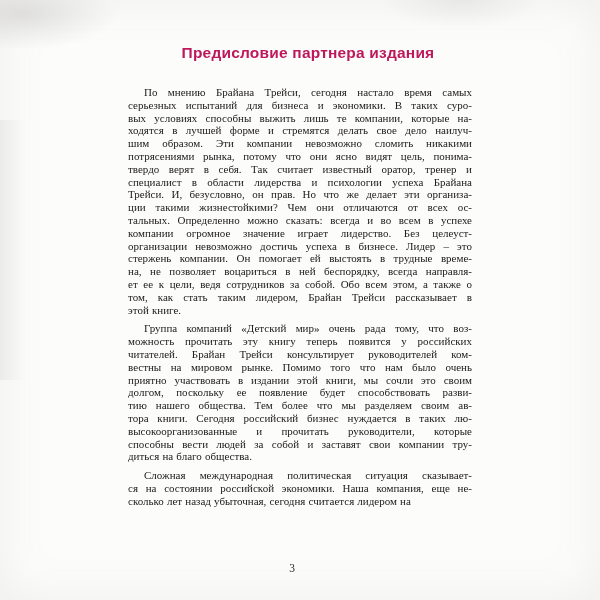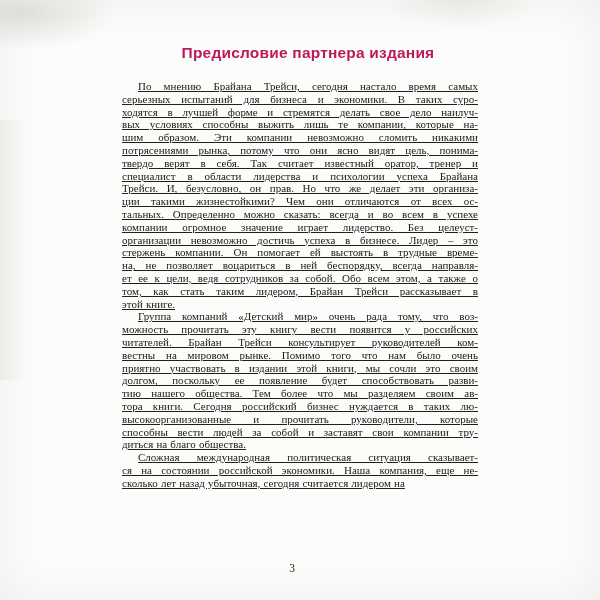--- a/index.html
+++ b/index.html
@@ -48,22 +48,21 @@
   .body-block {
     position: absolute;
     top: 80px;
     left: 122px;
     width: 356px;
     font-size: 11px;
     line-height: 12.8px;
     color: #22201d;
   }
   .para {
-    margin: 0;
-    text-decoration: underline;
+    margin: 6px;
   }
   .line {
     height: 12.8px;
     overflow: hidden;
     text-align: justify;
     text-align-last: justify;
     word-spacing: 0.4px;
   }
   .line.first {
     padding-left: 16px;
@@ -88,40 +87,40 @@
   <div class="artifact artifact-top-left"></div>
   <div class="artifact artifact-top-right"></div>
   <div class="artifact artifact-left-edge"></div>
 
   <h1 class="title">Предисловие партнера издания</h1>
 
   <div class="body-block" id="body-block">
       <div class="para">
         <div class="line first">По мнению Брайана Трейси, сегодня настало время самых</div>
         <div class="line">серьезных испытаний для бизнеса и экономики. В таких суро-</div>
+        <div class="line">вых условиях способны выжить лишь те компании, которые на-</div>
         <div class="line">ходятся в лучшей форме и стремятся делать свое дело наилуч-</div>
-        <div class="line">вых условиях способны выжить лишь те компании, которые на-</div>
         <div class="line">шим образом. Эти компании невозможно сломить никакими</div>
         <div class="line">потрясениями рынка, потому что они ясно видят цель, понима-</div>
         <div class="line">твердо верят в себя. Так считает известный оратор, тренер и</div>
         <div class="line">специалист в области лидерства и психологии успеха Брайана</div>
         <div class="line">Трейси. И, безусловно, он прав. Но что же делает эти организа-</div>
         <div class="line">ции такими жизнестойкими? Чем они отличаются от всех ос-</div>
         <div class="line">тальных. Определенно можно сказать: всегда и во всем в успехе</div>
         <div class="line">компании огромное значение играет лидерство. Без целеуст-</div>
         <div class="line">организации невозможно достичь успеха в бизнесе. Лидер – это</div>
         <div class="line">стержень компании. Он помогает ей выстоять в трудные време-</div>
         <div class="line">на, не позволяет воцариться в ней беспорядку, всегда направля-</div>
         <div class="line">ет ее к цели, ведя сотрудников за собой. Обо всем этом, а также о</div>
         <div class="line">том, как стать таким лидером, Брайан Трейси рассказывает в</div>
         <div class="line last">этой книге.</div>
       </div>
       <div class="para">
         <div class="line first">Группа компаний «Детский мир» очень рада тому, что воз-</div>
-        <div class="line">можность прочитать эту книгу вести появится у российских</div>
+        <div class="line">можность прочитать эту книгу теперь появится у российских</div>
         <div class="line">читателей. Брайан Трейси консультирует руководителей ком-</div>
         <div class="line">вестны на мировом рынке. Помимо того что нам было очень</div>
         <div class="line">приятно участвовать в издании этой книги, мы сочли это своим</div>
         <div class="line">долгом, поскольку ее появление будет способствовать разви-</div>
         <div class="line">тию нашего общества. Тем более что мы разделяем своим ав-</div>
         <div class="line">тора книги. Сегодня российский бизнес нуждается в таких лю-</div>
         <div class="line">высокоорганизованные и прочитать руководители, которые</div>
         <div class="line">способны вести людей за собой и заставят свои компании тру-</div>
         <div class="line last">диться на благо общества.</div>
       </div>

